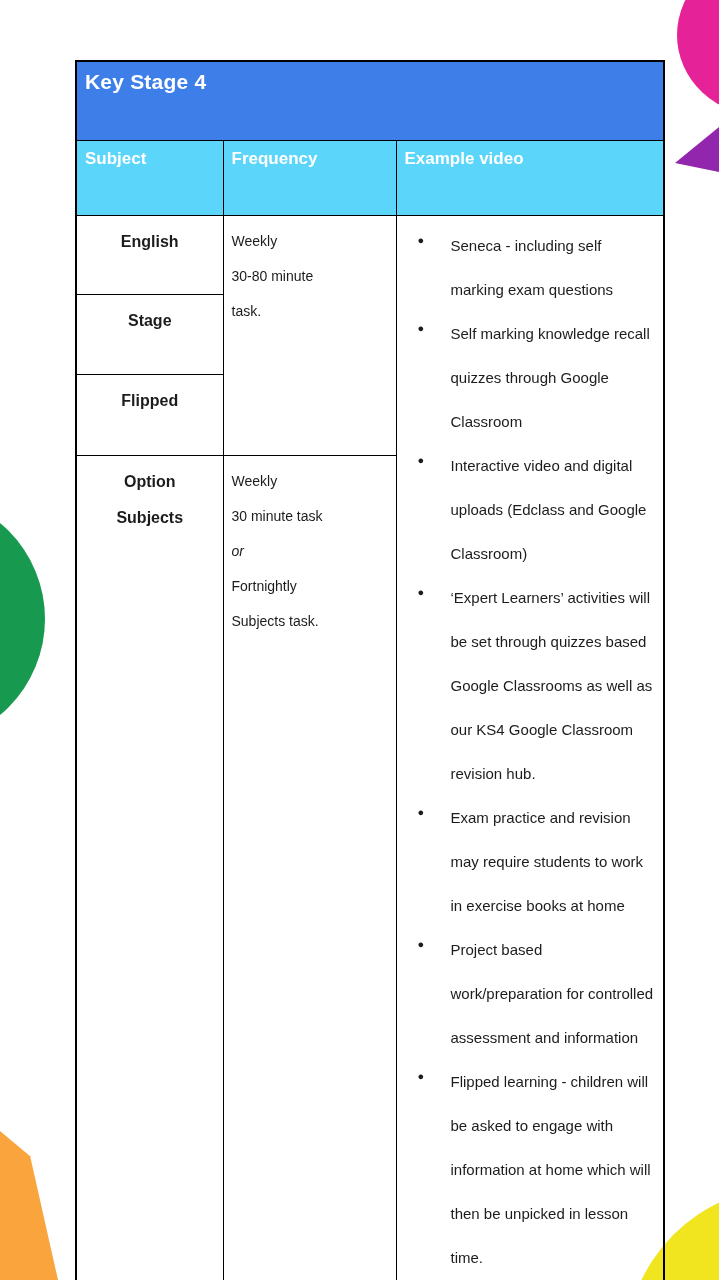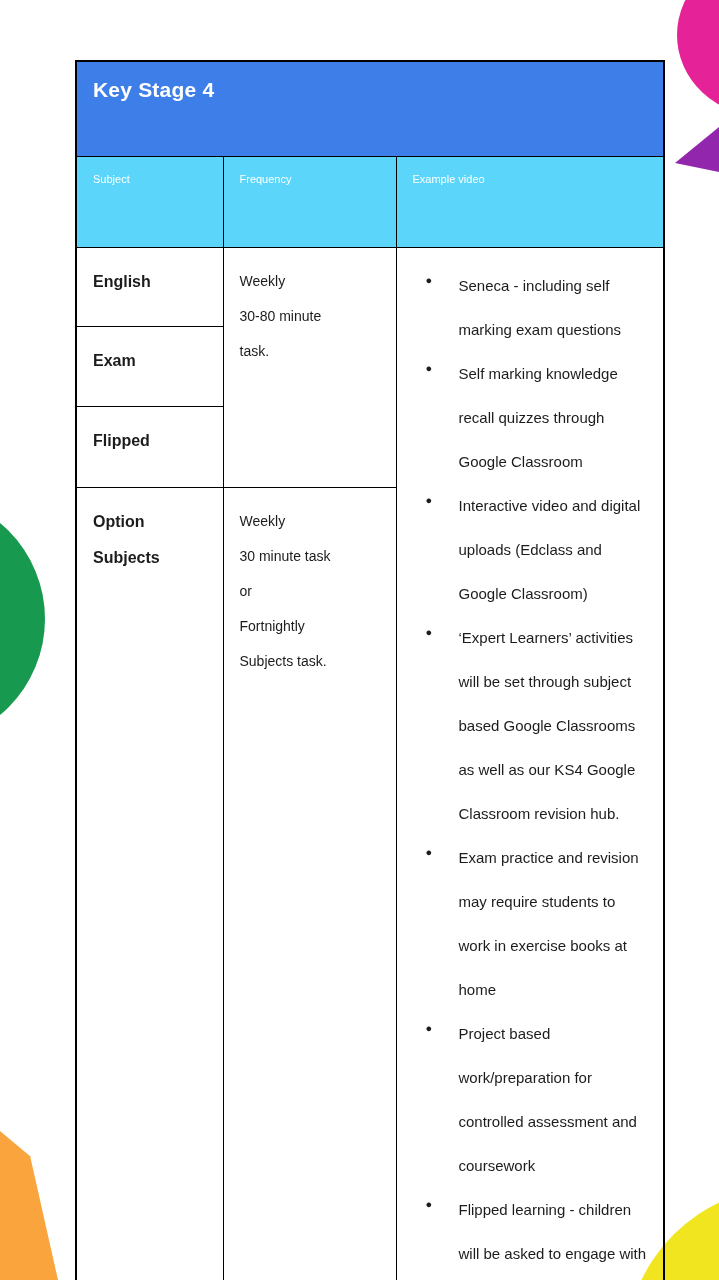--- a/index.html
+++ b/index.html
@@ -23,50 +23,50 @@
   
   table.ks4{
     position:absolute;left:75px;top:60px;
     width:588px;height:1150px;
     border-collapse:collapse;table-layout:fixed;
     border:2px solid var(--border);
   }
   table.ks4 td{
     border:1.5px solid var(--border);
     vertical-align:top;
-    padding:16px;
+    padding:8px;
   }
   col.c-subject{width:147px;}
   col.c-frequency{width:173px;}
   col.c-example{width:268px;}
   td.title-cell{
     background:var(--title-bg);color:var(--title-text);
     font-size:21px;font-weight:700;letter-spacing:.2px;
     height:62px;vertical-align:middle;padding-left:10px;
   }
   td.hdr-cell{
     background:var(--header-bg);color:var(--title-text);
-    font-size:11px;font-weight:400;
+    font-size:17px;font-weight:700;
     height:58px;vertical-align:middle;
     padding:10px 0 0 9px;
   }
   tr.r-english{height:79px;}
   tr.r-maths{height:80px;}
   tr.r-science{height:81px;}
   td.subject-cell{
     font-weight:700;font-size:16px;line-height:36px;
-    padding:9px 6px 0 9px;color:var(--text);
+    padding:9px 6px 0 9px;color:var(--text);text-align:center;
   }
   .wrap-narrow{display:inline-block;max-width:90px;}
   td.freq-cell{
     font-size:14px;color:var(--text);
     padding:7px 4px 0 8px;
   }
   .fline{line-height:35px;}
-  .fline.it{}
+  .fline.it{font-style:italic;}
   td.example-cell{
     font-size:15px;color:var(--text);
     padding:9px 6px 0 0;
   }
   .bullet{display:flex;align-items:flex-start;}
   .bullet .marker{
     width:46px;flex:0 0 46px;
     padding-left:13px;box-sizing:border-box;
     font-size:11px;line-height:33px;
   }
@@ -113,38 +113,38 @@
             <div class="bullet">
               <span class="marker">●</span>
               <span class="btext">Self marking knowledge recall quizzes through Google Classroom</span>
             </div>
             <div class="bullet">
               <span class="marker">●</span>
               <span class="btext">Interactive video and digital uploads (Edclass and Google Classroom)</span>
             </div>
             <div class="bullet">
               <span class="marker">●</span>
-              <span class="btext">‘Expert Learners’ activities will be set through subject based Google Classrooms as well as our KS4 Google Classroom revision hub.</span>
+              <span class="btext">‘Expert Learners’ activities will be set through quizzes based Google Classrooms as well as our KS4 Google Classroom revision hub.</span>
             </div>
             <div class="bullet">
               <span class="marker">●</span>
               <span class="btext">Exam practice and revision may require students to work in exercise books at home</span>
             </div>
             <div class="bullet">
               <span class="marker">●</span>
-              <span class="btext">Project based work/preparation for controlled assessment and coursework</span>
+              <span class="btext">Project based work/preparation for controlled assessment and information</span>
             </div>
             <div class="bullet">
               <span class="marker">●</span>
               <span class="btext">Flipped learning - children will be asked to engage with information at home which will then be unpicked in lesson time.</span>
             </div>
           </td>
       </tr>
       <tr class="r-maths">
-        <td class="subject-cell">Exam</td>
+        <td class="subject-cell">Stage</td>
       </tr>
       <tr class="r-science">
         <td class="subject-cell">Flipped</td>
       </tr>
       <tr>
         <td class="subject-cell">
           <span class="wrap-narrow">Option Subjects</span>
         </td>
         <td class="freq-cell">
             <div class="fline">Weekly</div>

